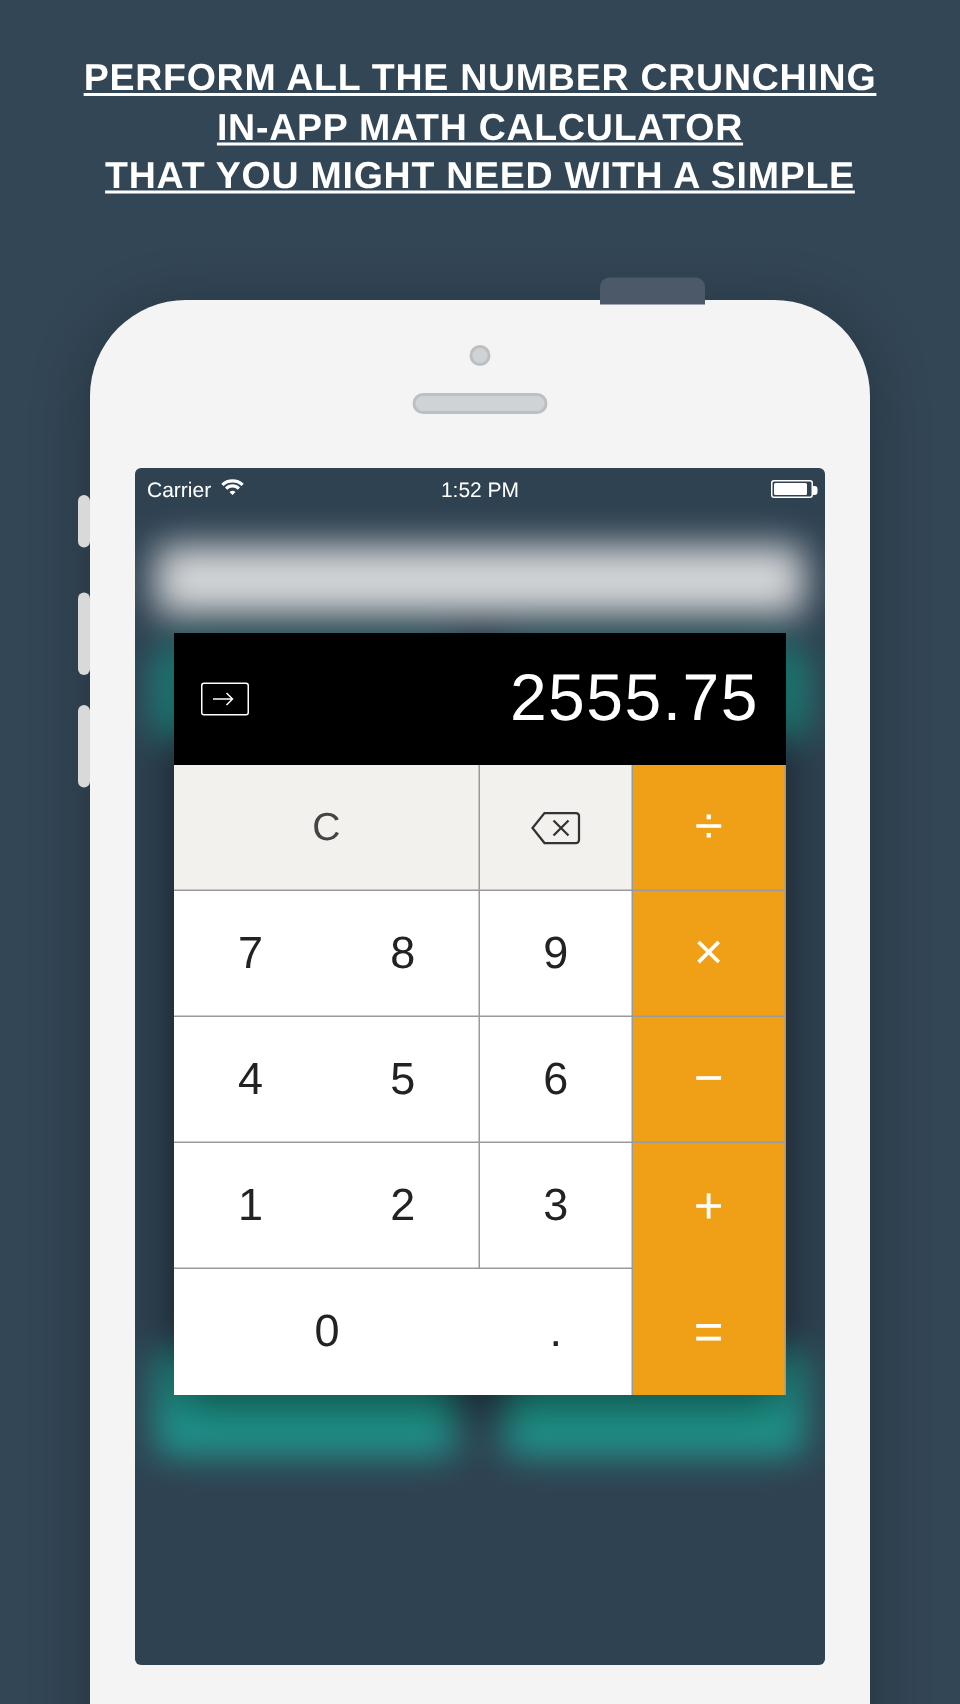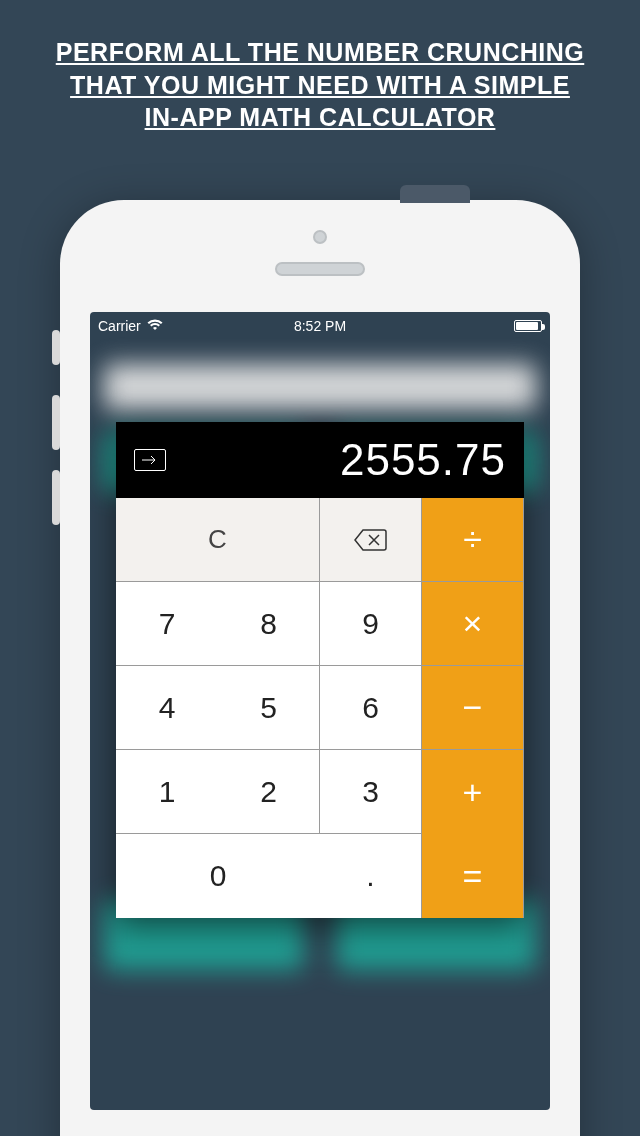--- a/index.html
+++ b/index.html
@@ -108,21 +108,21 @@
   
   .calc {
     position:absolute;
     top: 110px; left: 26px; right: 26px;
     box-shadow: 0 10px 30px rgba(0,0,0,0.5);
     background:#fff;
   }
   .calc-display{
     background:#000; color:#fff;
     display:flex; align-items:center;
-    height:76px;
+    height:88px;
     padding: 0 18px;
   }
   .calc-display .collapse{
     border:1px solid #fff; width:32px; height:22px; border-radius:2px;
     display:flex; align-items:center; justify-content:center;
   }
   .calc-value{
     flex:1; text-align:right; font-size:44px; font-weight:300; letter-spacing:1px;
   }
   .calc-grid{
@@ -143,22 +143,22 @@
   .key:nth-child(4n){ border-right:none; }
   .calc-grid > .key:nth-last-child(-n+4){ border-bottom:none; }
   .span2{ grid-column: span 2; }
   .backspace svg{ display:block; }
 </style>
 </head>
 <body>
 
 <div class="headline">
   <div>PERFORM ALL THE NUMBER CRUNCHING</div>
+  <div>IN-APP MATH CALCULATOR</div>
   <div>THAT YOU MIGHT NEED WITH A SIMPLE</div>
-  <div>IN-APP MATH CALCULATOR</div>
 </div>
 
 <div class="phone">
   <div class="side-btn side-power"></div>
   <div class="side-btn side-mute"></div>
   <div class="side-btn side-vol1"></div>
   <div class="side-btn side-vol2"></div>
   <div class="camera"></div>
   <div class="speaker"></div>
 
@@ -166,21 +166,21 @@
 
     <div class="statusbar">
       <div class="status-left">
         <span>Carrier</span>
         <span>
           <svg width="16" height="12" viewBox="0 0 16 12">
               <path d="M8 11 L6 9 A3 3 0 0 1 10 9 Z M3 6 A7 7 0 0 1 13 6 L11.5 7.5 A5 5 0 0 0 4.5 7.5 Z M0.5 3.5 A11 11 0 0 1 15.5 3.5 L14 5 A9 9 0 0 0 2 5 Z" fill="#fff"></path>
             </svg>
         </span>
       </div>
-      <div class="status-time">8:52 PM</div>
+      <div class="status-time">1:52 PM</div>
       <div class="status-right">
         <div class="battery">
             <div class="battery-fill"></div>
           </div>
       </div>
     </div>
 
     <div class="bg-blur">
       <div class="bg-bar"></div>
       <div class="bg-chipTop1"></div>

